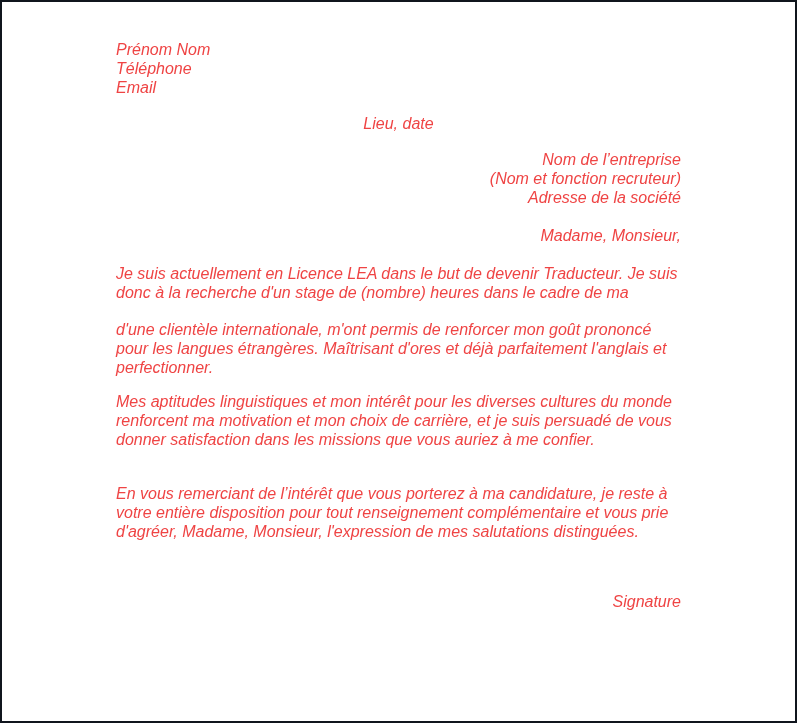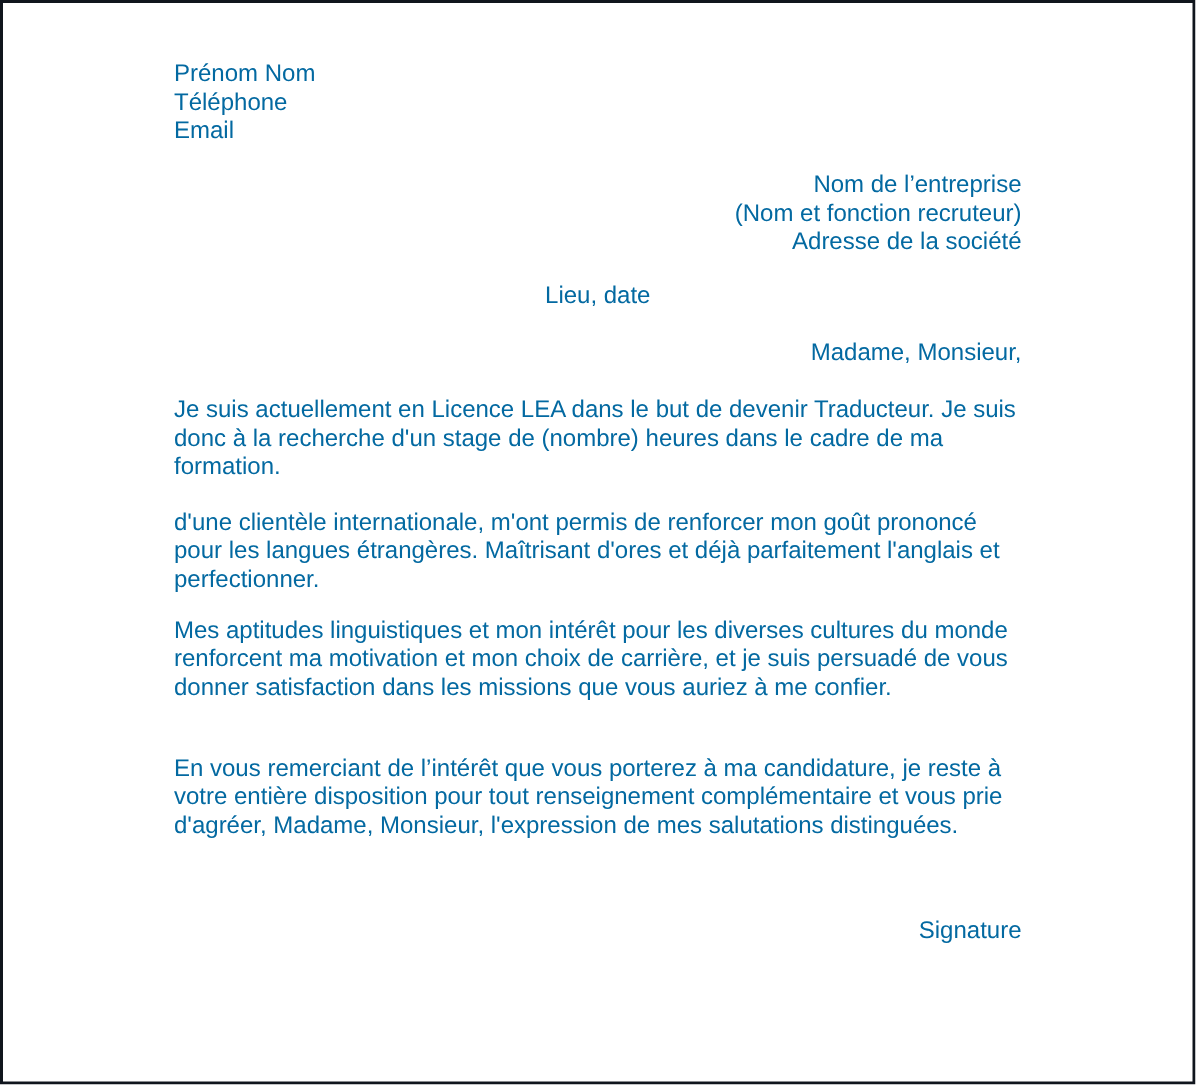--- a/index.html
+++ b/index.html
@@ -13,21 +13,22 @@
     width: 797px;
     height: 723px;
     box-sizing: border-box;
     background: #ffffff;
     border: 2px solid #10151d;
     padding: 38px 114px 0 114px;
     overflow: hidden;
     font-family: "Liberation Sans", "DejaVu Sans", sans-serif;
     font-size: 16px;
     line-height: 19px;
-    color: #0369a1;
+    color: #ef4444;
+    font-style: italic;
   }
   .block { margin: 0; padding: 0; }
   .line { white-space: nowrap; }
   .sender-block   { margin-top: 0; text-align: left; }
   .recipient-block{ margin-top: 17px; text-align: right; }
   .dateline       { margin-top: 17px; text-align: center; }
   .salutation     { margin-top: 19px; text-align: right; }
   .para           { text-align: left; }
   .para-1 { margin-top: 19px; }
   .para-2 { margin-top: 18px; }
@@ -39,34 +40,33 @@
 <body>
 
 <div class="page">
 
   <div class="block sender-block">
       <div class="line">Prénom Nom</div>
       <div class="line">Téléphone</div>
       <div class="line">Email</div>
     </div>
 
+  <div class="block dateline">Lieu, date</div>
+
   <div class="block recipient-block">
       <div class="line">Nom de l’entreprise</div>
       <div class="line">(Nom et fonction recruteur)</div>
       <div class="line">Adresse de la société</div>
     </div>
 
-  <div class="block dateline">Lieu, date</div>
-
   <div class="block salutation">Madame, Monsieur,</div>
 
   <div class="block para para-1">
       <div class="line">Je suis actuellement en Licence LEA dans le but de devenir Traducteur. Je suis</div>
       <div class="line">donc à la recherche d'un stage de (nombre) heures dans le cadre de ma</div>
-      <div class="line">formation.</div>
     </div>
 
   <div class="block para para-2">
       <div class="line">d'une clientèle internationale, m'ont permis de renforcer mon goût prononcé</div>
       <div class="line">pour les langues étrangères. Maîtrisant d'ores et déjà parfaitement l'anglais et</div>
       <div class="line">perfectionner.</div>
     </div>
 
   <div class="block para para-3">
       <div class="line">Mes aptitudes linguistiques et mon intérêt pour les diverses cultures du monde</div>

